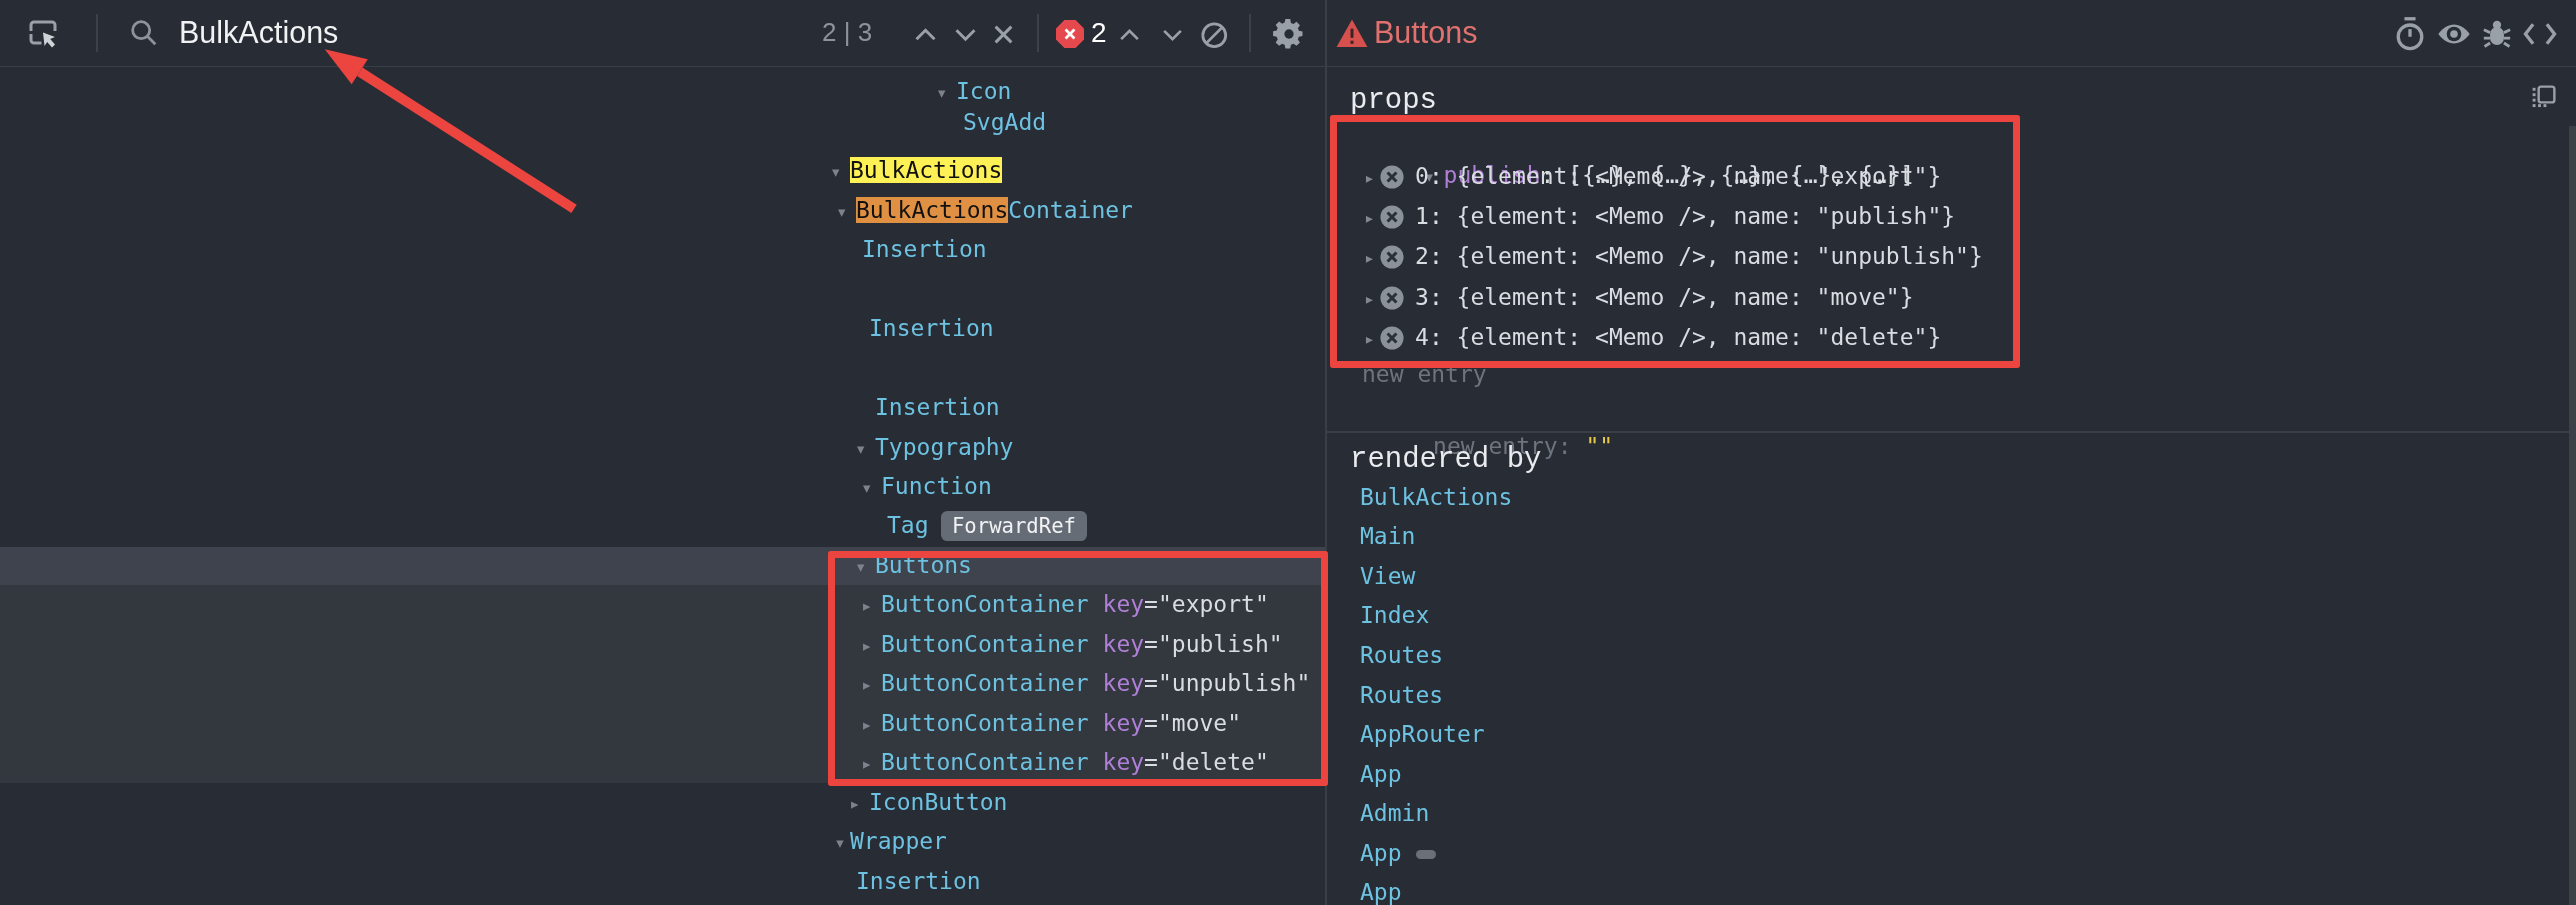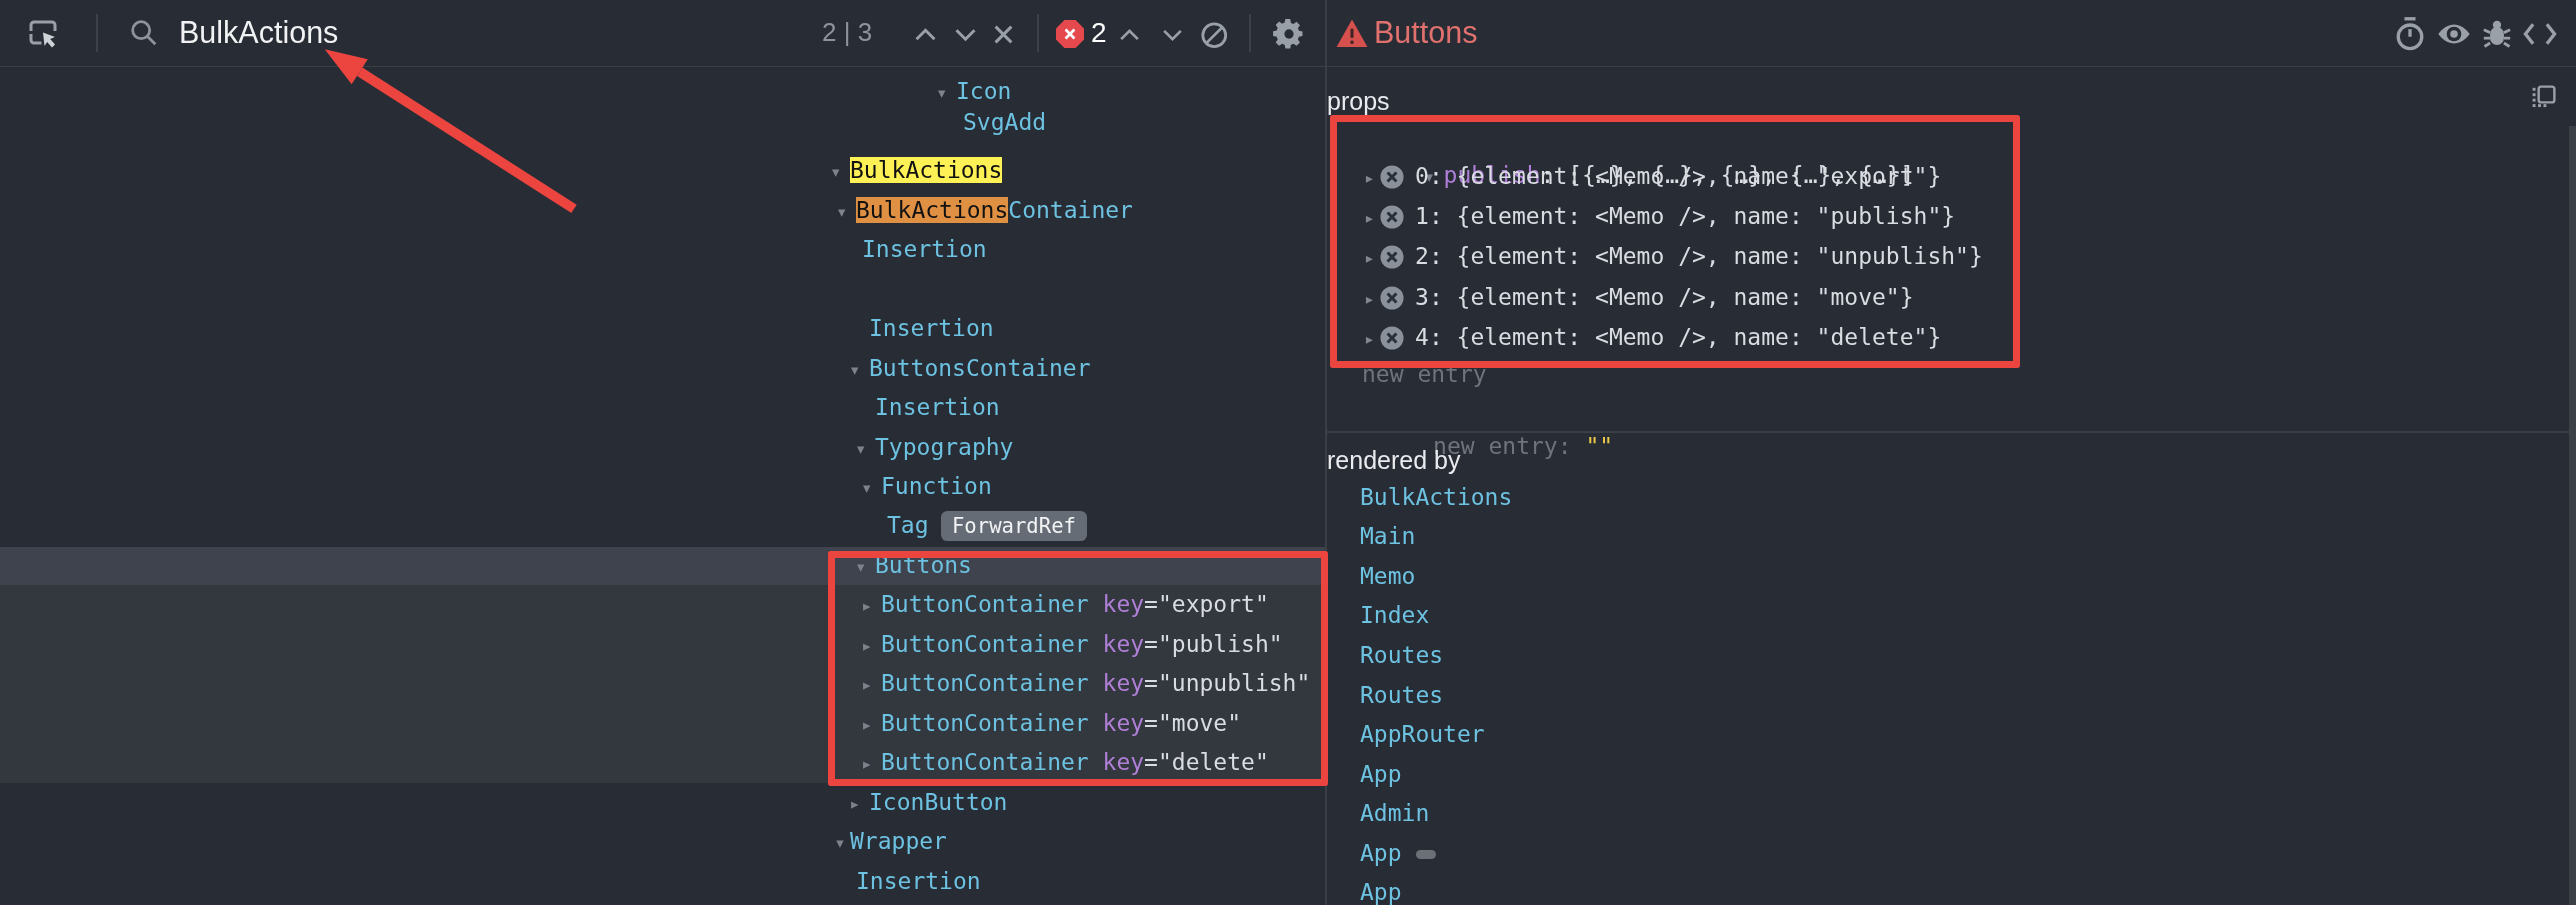--- a/index.html
+++ b/index.html
@@ -39,21 +39,21 @@
   .tarrow{display:inline-block;width:20px;color:#7d838c;font-size:19px;}
   .c-name{color:var(--comp-blue);}
   .c-attr{color:var(--attr-purple);}
   .c-val{color:var(--val-gray);}
   .hl-yellow{background:var(--yellow);color:#111;}
   .hl-orange{background:var(--orange);color:#111;}
   .c-badge{background:var(--badge-bg);color:#f2f3f5;font-size:20.6px;border-radius:6.3px;
            padding:2.7px 10.8px;margin-left:12.6px;}
   
   #right{position:absolute;left:1327px;top:67px;width:1249px;height:839px;overflow:hidden;}
-  .sec-title{position:absolute;left:0;font-family:Liberation Sans, sans-serif;font-size:25px;
+  .sec-title{position:absolute;left:23px;font-family:Liberation Mono, monospace;font-size:29px;
              color:var(--text-white);height:36px;line-height:36px;}
   .prow{position:absolute;height:39px;line-height:39px;font-size:23px;white-space:pre;}
   .parrow{color:#82888f;font-size:18px;}
   .pkey{color:var(--attr-purple);}
   .pval{color:var(--val-gray);}
   .dim{color:var(--dim-gray);}
   .ystr{color:var(--ystr);}
   .del-btn{position:absolute;background:none;border:none;padding:0;cursor:pointer;width:24px;height:24px;}
   .hdivider{position:absolute;left:0;width:1249px;height:1.8px;background:var(--panel-border);}
   .rb-item{position:absolute;left:33px;height:39px;line-height:39px;font-size:23px;color:var(--comp-blue);
@@ -190,21 +190,20 @@
   </div>
 
   <div id="tree">
       <div class="tree-band" style="top: 518px; height: 198px; background: var(--subtree);"></div>
       <div class="trow" style="left: 936px; top: 5.4px;"><span class="tarrow">▾</span><span class="c-name">Icon</span></div>
       <div class="trow" style="left: 943px; top: 36px;"><span class="tarrow"></span><span class="c-name">SvgAdd</span></div>
       <div class="trow" style="left: 830px; top: 84px;"><span class="tarrow">▾</span><span class="hl-yellow">BulkActions</span></div>
       <div class="trow" style="left: 836px; top: 124px;"><span class="tarrow">▾</span><span class="hl-orange">BulkActions</span><span class="c-name">Container</span></div>
       <div class="trow" style="left: 842px; top: 163px;"><span class="tarrow"></span><span class="c-name">Insertion</span></div>
       <div class="trow" style="left: 849px; top: 242px;"><span class="tarrow"></span><span class="c-name">Insertion</span></div>
-      <div class="trow" style="left: 849px; top: 282px;"><span class="tarrow">▾</span><span class="c-name">ButtonsContainer</span></div>
       <div class="trow" style="left: 855px; top: 321px;"><span class="tarrow"></span><span class="c-name">Insertion</span></div>
       <div class="trow" style="left: 855px; top: 361px;"><span class="tarrow">▾</span><span class="c-name">Typography</span></div>
       <div class="trow" style="left: 861px; top: 400px;"><span class="tarrow">▾</span><span class="c-name">Function</span></div>
       <div class="trow" style="left: 867px; top: 439px;"><span class="tarrow"></span><span class="c-name">Tag</span><span class="c-badge">ForwardRef</span></div>
       <div class="tree-band" style="top: 480px; height: 38px; background: var(--sel-row);"></div>
       <div class="trow" style="left: 855px; top: 479px;"><span class="tarrow">▾</span><span class="c-name">Buttons</span></div>
       <div class="trow" style="left: 861px; top: 518px;"><span class="tarrow">▸</span><span class="c-name">ButtonContainer </span><span class="c-attr">key</span><span class="c-val">="export"</span></div>
       <div class="trow" style="left: 861px; top: 558px;"><span class="tarrow">▸</span><span class="c-name">ButtonContainer </span><span class="c-attr">key</span><span class="c-val">="publish"</span></div>
       <div class="trow" style="left: 861px; top: 597px;"><span class="tarrow">▸</span><span class="c-name">ButtonContainer </span><span class="c-attr">key</span><span class="c-val">="unpublish"</span></div>
       <div class="trow" style="left: 861px; top: 637px;"><span class="tarrow">▸</span><span class="c-name">ButtonContainer </span><span class="c-attr">key</span><span class="c-val">="move"</span></div>
@@ -267,21 +266,21 @@
       <span class="dim">new entry</span><span class="dim">: </span><span class="ystr">""</span>
     </div>
 
     <div class="hdivider" style="top:364px"></div>
 
     <div class="sec-title" style="top:375px">rendered by</div>
 
     <div id="rendered-list">
         <div class="rb-item" style="top: 411px;"><span>BulkActions</span></div>
         <div class="rb-item" style="top: 450px;"><span>Main</span></div>
-        <div class="rb-item" style="top: 490px;"><span>Memo</span></div>
+        <div class="rb-item" style="top: 490px;"><span>View</span></div>
         <div class="rb-item" style="top: 529px;"><span>Index</span></div>
         <div class="rb-item" style="top: 569px;"><span>Routes</span></div>
         <div class="rb-item" style="top: 609px;"><span>Routes</span></div>
         <div class="rb-item" style="top: 648px; text-align: right;"><span>AppRouter</span></div>
         <div class="rb-item" style="top: 688px;"><span>App</span></div>
         <div class="rb-item" style="top: 727px;"><span>Admin</span></div>
         <div class="rb-item" style="top: 767px;"><span>App</span><span class="rb-dash"></span></div>
         <div class="rb-item" style="top: 806px;"><span>App</span></div>
       </div>
   </div>

